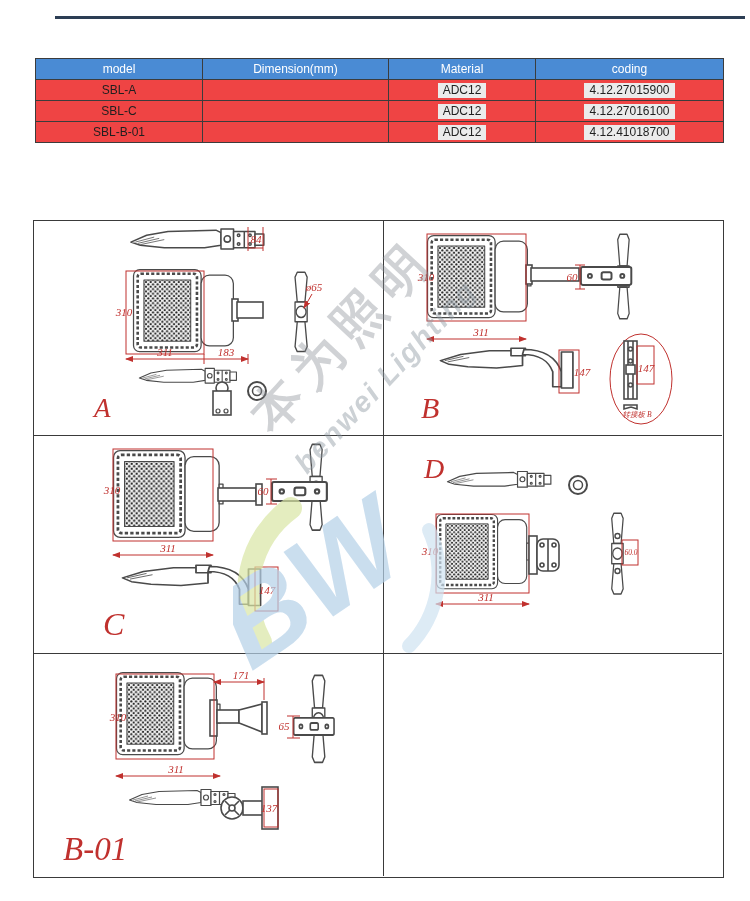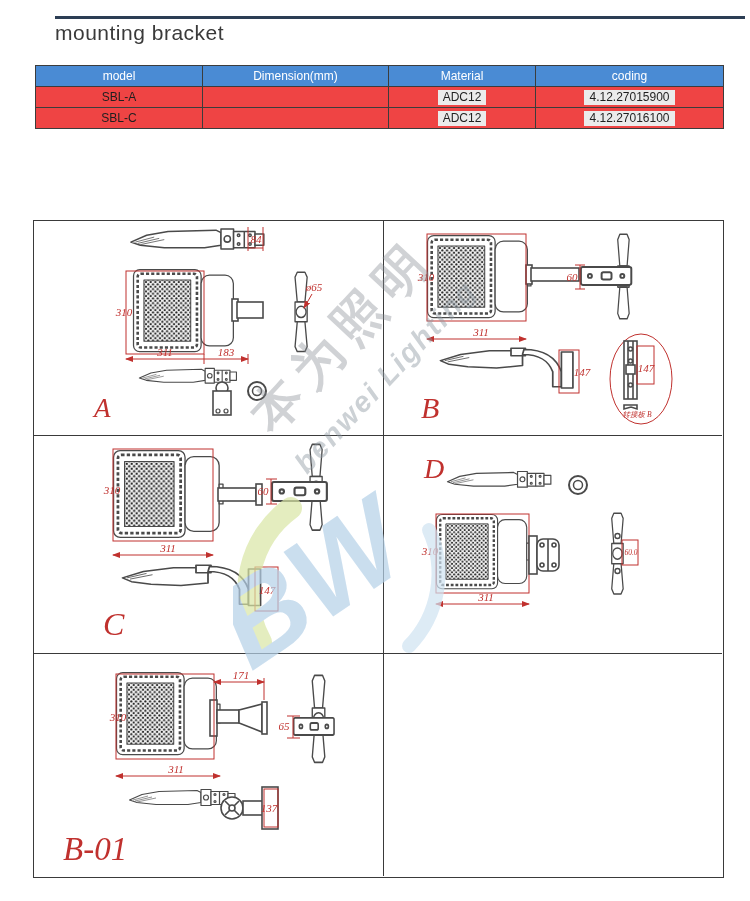--- a/index.html
+++ b/index.html
@@ -3,21 +3,21 @@
 <meta charset="utf-8">
 <style>
   * { margin:0; padding:0; box-sizing:border-box; }
   html,body { background:#ffffff; }
   body { font-family:"Liberation Sans", sans-serif; }
   .page { position:relative; width:750px; height:901px; background:#fff; overflow:hidden; }
 
   .top-rule { position:absolute; left:55px; top:16px; width:690px; height:3px; background:#2c3e54; }
   .page-title { position:absolute; left:55px; top:21px; font-size:21px; color:#3a3a3a; letter-spacing:0.5px; }
 
-  table.spec { position:absolute; left:35px; top:65px; width:688px; border-collapse:collapse; table-layout:fixed; }
+  table.spec { position:absolute; left:35px; top:58px; width:688px; border-collapse:collapse; table-layout:fixed; }
   table.spec th, table.spec td { border:1.4px solid #3c3c3c; height:21px; text-align:center; vertical-align:middle; font-size:12px; padding:0; }
   table.spec th { background:#4a8bd4; color:#ffffff; font-weight:normal; }
   table.spec td { color:#1f1f1f; background:#ef4444; }
   .c0{width:167px}.c1{width:186px}.c2{width:147px}.c3{width:188px}
   .hl { background:#ebebeb; padding:0 5px; display:inline-block; line-height:15px; }
 
   .drawings { position:absolute; left:33px; top:220px; width:691px; height:658px; border:1.6px solid #3a3a3a; }
   .cell { position:absolute; background:transparent;font-style:italic; }
   .cell-a   { left:0; top:0;   width:350px; height:215px; border-right:1.4px solid #3a3a3a; border-bottom:1.4px solid #3a3a3a; }
   .cell-b   { left:350px; top:0; width:338px; height:215px; border-bottom:1.4px solid #3a3a3a; }
@@ -39,21 +39,20 @@
   .wm-cn { font-size:50px; font-weight:bold; letter-spacing:10px; color:rgba(138,143,150,0.40); font-family:"DejaVu Sans", sans-serif; white-space:nowrap; }
   .wm-en { font-size:29px; font-style:italic; font-weight:bold; letter-spacing:2px; color:rgba(142,152,162,0.45); margin-top:10px; white-space:nowrap; }
   .wm-logo { position:absolute; left:200px; top:200px; }
 </style>
 </head>
 <body>
 
 <div class="page">
 
   <div class="top-rule"></div>
-  <div class="page-title">mounting bracket</div>
 
   <table class="spec">
     <thead>
       <tr>
         <th class="c0">model</th>
         <th class="c1">Dimension(mm)</th>
         <th class="c2">Material</th>
         <th class="c3">coding</th>
       </tr>
     </thead>
@@ -62,20 +61,26 @@
         <td>SBL-A</td>
         <td></td>
         <td><span class="hl">ADC12</span></td>
         <td><span class="hl">4.12.27015900</span></td>
       </tr>
       <tr>
         <td>SBL-C</td>
         <td></td>
         <td><span class="hl">ADC12</span></td>
         <td><span class="hl">4.12.27016100</span></td>
+      </tr>
+      <tr>
+        <td>SBL-B-01</td>
+        <td></td>
+        <td><span class="hl">ADC12</span></td>
+        <td><span class="hl">4.12.41018700</span></td>
       </tr>
     </tbody>
   </table>
 
   <svg width="0" height="0" style="position:absolute">
     <defs>
       <pattern id="ledpat" width="9" height="9" patternUnits="userSpaceOnUse">
         <rect width="9" height="9" fill="#f2f2f2"></rect>
         <circle cx="2.5" cy="2.5" r="2.1" fill="#242424"></circle>
         <circle cx="7" cy="7" r="2.1" fill="#242424"></circle>

